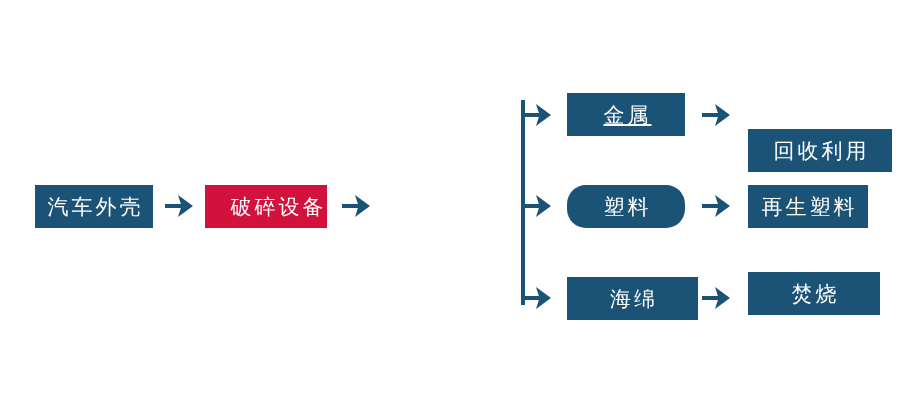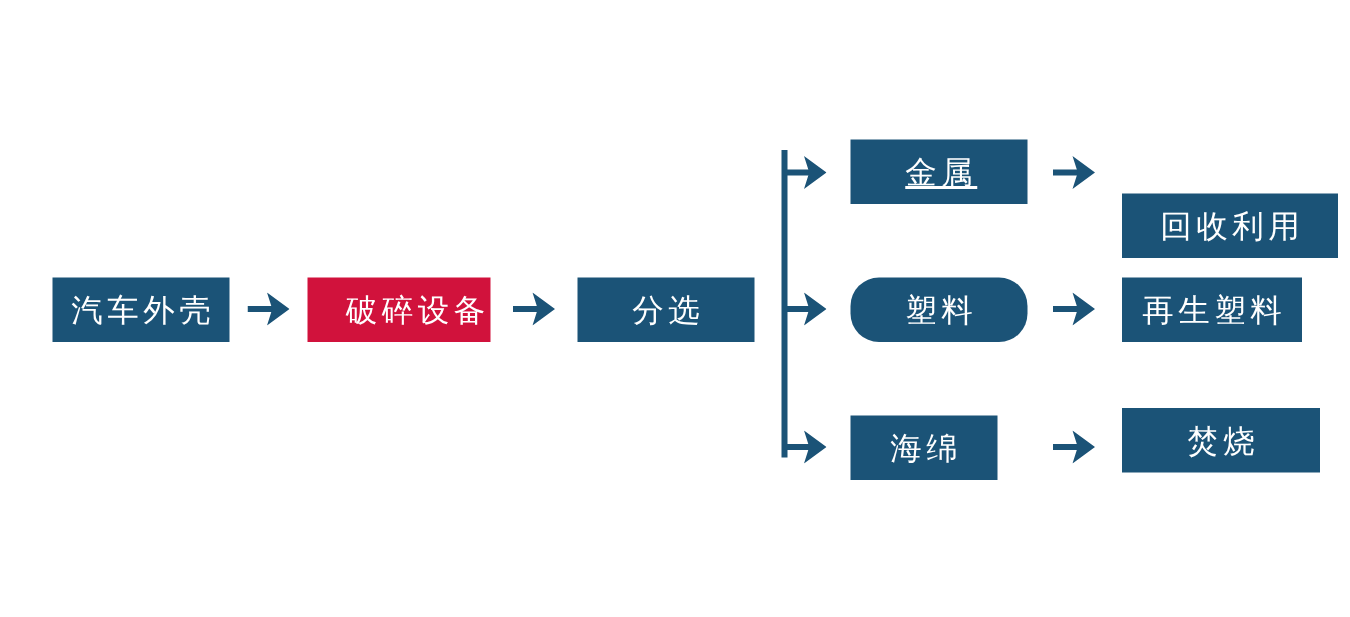--- a/index.html
+++ b/index.html
@@ -59,40 +59,39 @@
     <polygon points="13,0 28,11 13,22 16.5,11" fill="#1b5377"></polygon>
   </svg>
 
   <div class="node node--red" style="left:205px; top:185px; width:122px;">破碎设备</div>
 
   <svg class="arrow" style="left:342px; top:195px;" viewBox="0 0 28 22">
     <rect x="0" y="9" width="17" height="4" fill="#1b5377"></rect>
     <polygon points="13,0 28,11 13,22 16.5,11" fill="#1b5377"></polygon>
   </svg>
 
-  <div class="node" style="left:385px; top:185px; width:118px;">分选</div>
 
   <div class="vline"></div>
 
   <svg class="arrow" style="left:523px; top:104px;" viewBox="0 0 28 22">
     <rect x="0" y="9" width="17" height="4" fill="#1b5377"></rect>
     <polygon points="13,0 28,11 13,22 16.5,11" fill="#1b5377"></polygon>
   </svg>
   <svg class="arrow" style="left:523px; top:195px;" viewBox="0 0 28 22">
     <rect x="0" y="9" width="17" height="4" fill="#1b5377"></rect>
     <polygon points="13,0 28,11 13,22 16.5,11" fill="#1b5377"></polygon>
   </svg>
   <svg class="arrow" style="left:523px; top:287px;" viewBox="0 0 28 22">
     <rect x="0" y="9" width="17" height="4" fill="#1b5377"></rect>
     <polygon points="13,0 28,11 13,22 16.5,11" fill="#1b5377"></polygon>
   </svg>
 
   <div class="node" style="left:567px; top:93px; width:118px;text-decoration:underline;">金属</div>
   <div class="node" style="left:567px; top:185px; width:118px;border-radius:19px;">塑料</div>
-  <div class="node" style="left:567px; top:277px; width:98px;">海绵</div>
+  <div class="node" style="left:567px; top:277px; width:131px;">海绵</div>
 
   <svg class="arrow" style="left:702px; top:104px;" viewBox="0 0 28 22">
     <rect x="0" y="9" width="17" height="4" fill="#1b5377"></rect>
     <polygon points="13,0 28,11 13,22 16.5,11" fill="#1b5377"></polygon>
   </svg>
   <svg class="arrow" style="left:702px; top:195px;" viewBox="0 0 28 22">
     <rect x="0" y="9" width="17" height="4" fill="#1b5377"></rect>
     <polygon points="13,0 28,11 13,22 16.5,11" fill="#1b5377"></polygon>
   </svg>
   <svg class="arrow" style="left:702px; top:287px;" viewBox="0 0 28 22">

